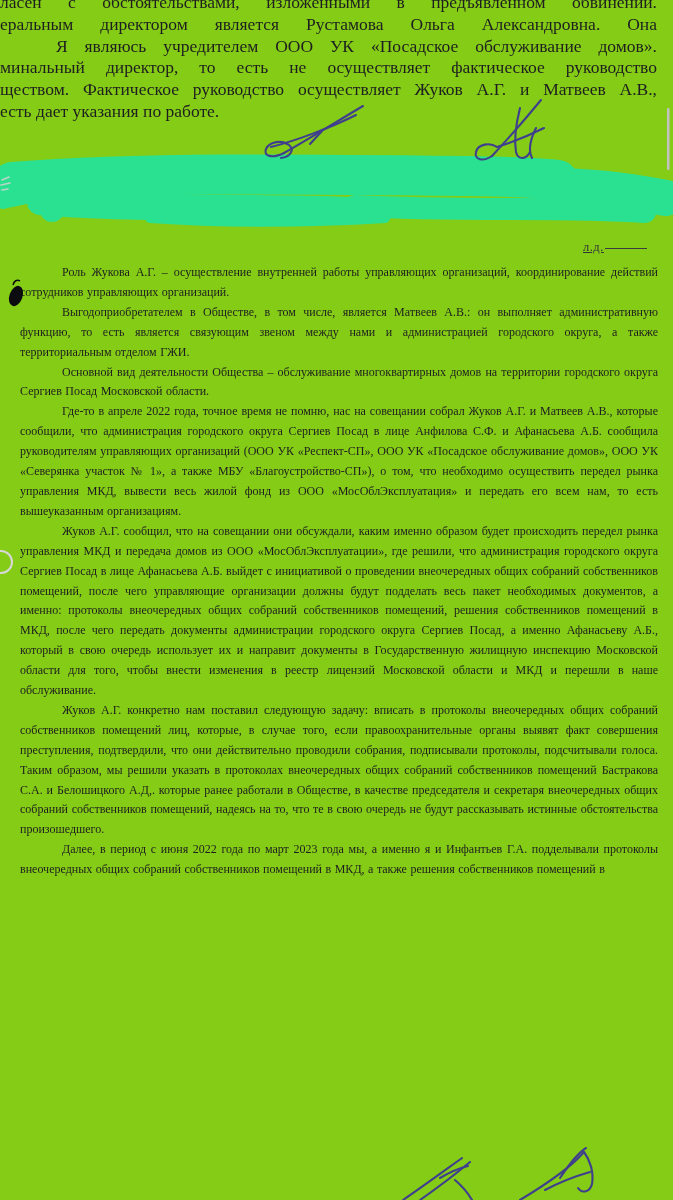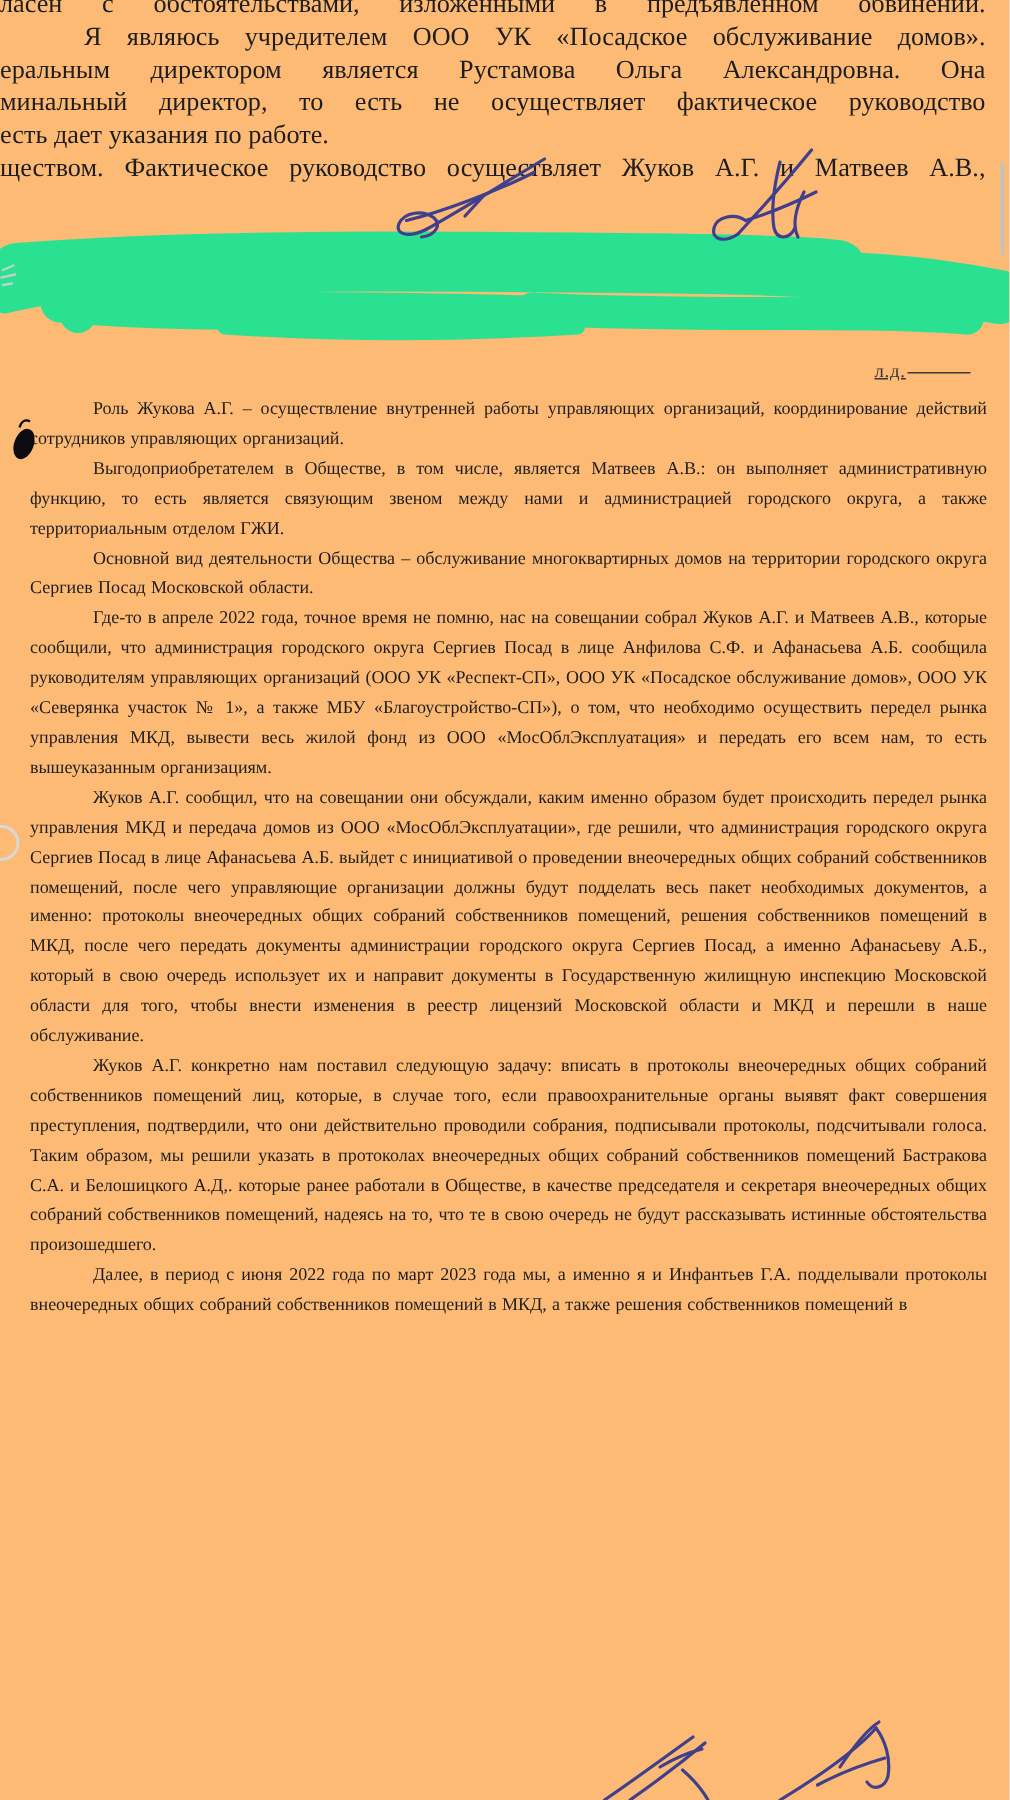--- a/index.html
+++ b/index.html
@@ -1,21 +1,21 @@
 <!DOCTYPE html>
 <html><head>
 <meta charset="utf-8">
 <style>
   html, body { margin: 0; padding: 0; background: #e9e9e9; }
   .page {
     position: relative;
     width: 673px;
     height: 1200px;
     margin: 0 auto;
-    background: #fdba74;
+    background: #84cc16;
     overflow: hidden;
     font-family: "Liberation Serif", "DejaVu Serif", serif;
     color: #1e1e20;
   }
   
   .top-block {
     position: absolute;
     top: -8px;
     left: 0;
     right: 16px;
@@ -70,25 +70,25 @@
     pointer-events: none;
   }
 </style>
 </head>
 <body>
 
 <div class="page">
 
   <div class="top-block">
     <div class="tline">ласен с обстоятельствами, изложенными в предъявленном обвинении.</div>
+    <div class="tline">еральным директором является Рустамова Ольга Александровна. Она</div>
     <div class="tline indent">Я являюсь учредителем ООО УК «Посадское обслуживание домов».</div>
-    <div class="tline">еральным директором является Рустамова Ольга Александровна. Она</div>
     <div class="tline">минальный директор, то есть не осуществляет фактическое руководство</div>
+    <div class="tline">ществом. Фактическое руководство осуществляет Жуков А.Г. и Матвеев А.В.,</div>
     <div class="tline lastline">есть дает указания по работе.</div>
-    <div class="tline">ществом. Фактическое руководство осуществляет Жуков А.Г. и Матвеев А.В.,</div>
   </div>
 
   <div class="sheet-label">
     <span>л.д.</span><span class="blank-line"></span>
   </div>
 
   <div class="body-block">
     <p>Роль Жукова А.Г. – осуществление внутренней работы управляющих организаций, координирование действий сотрудников управляющих организаций.</p>
     <p>Выгодоприобретателем в Обществе, в том числе, является Матвеев А.В.: он выполняет административную функцию, то есть является связующим звеном между нами и администрацией городского округа, а также территориальным отделом ГЖИ.</p>
     <p>Основной вид деятельности Общества – обслуживание многоквартирных домов на территории городского округа Сергиев Посад Московской области.</p>

